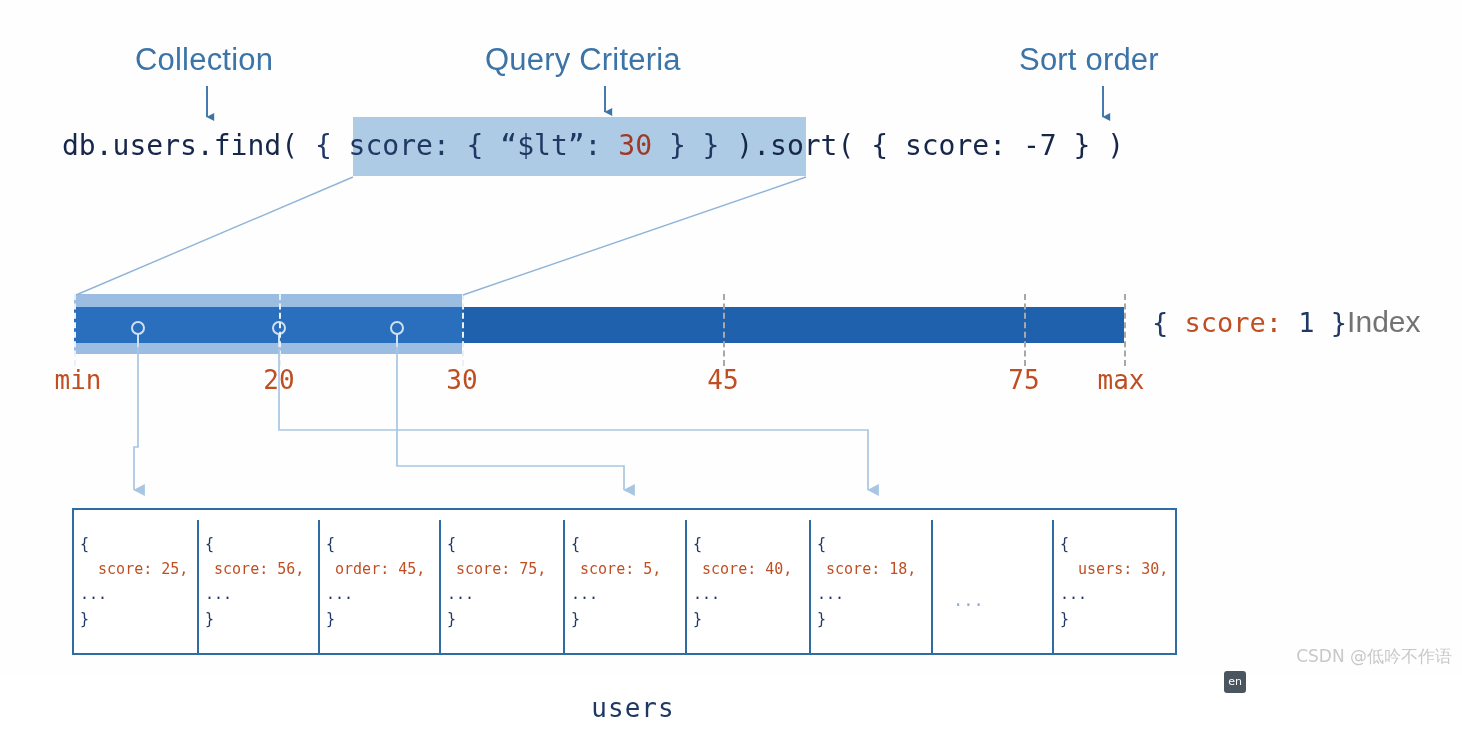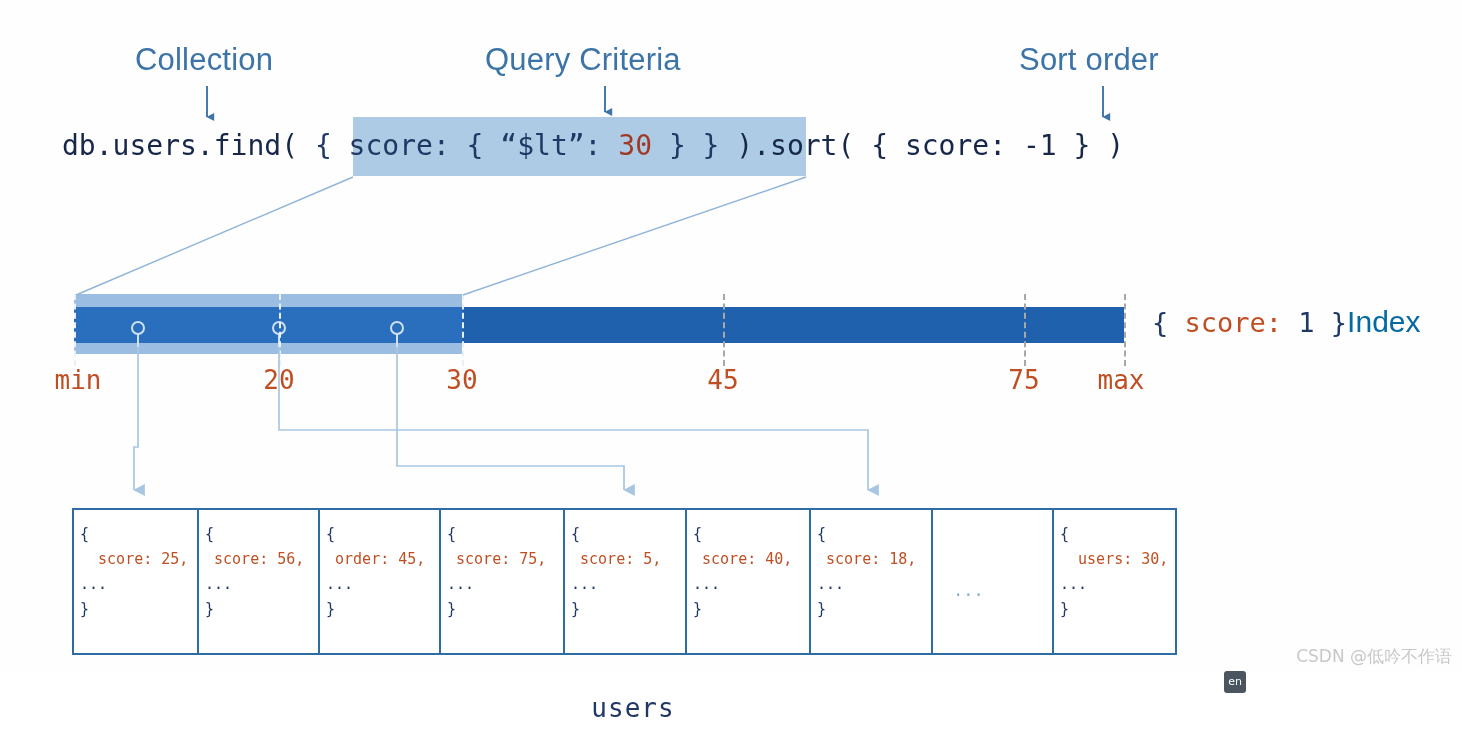--- a/index.html
+++ b/index.html
@@ -132,21 +132,21 @@
     top: 305px;
     font-size: 27px;
     line-height: 34px;
     white-space: nowrap;
     color: #1F3864;
     font-family: "DejaVu Sans Mono", monospace;
   }
   #index-name .k { color: #BF4F22; }
   #index-name .idxword {
     font-family: "Liberation Sans", sans-serif;
-    color: #0369a1;
+    color: #737373;
     font-size: 30px;
   }
 
   
   #docs {
     position: absolute;
     left: 72px;
     top: 508px;
     width: 1105px;
     height: 147px;
@@ -158,20 +158,21 @@
   .doc {
     position: relative;
     border-right: 2px solid #2E6DA4;
     font-family: "DejaVu Sans Mono", monospace;
     font-size: 15px;
     line-height: 25px;
     color: #1F3864;
     white-space: pre;
     padding: 12px 0 0 6px;
     overflow: hidden;
+    margin-top: 10px;
   }
   .doc:last-child { border-right: none; }
   .doc .sc { color: #BF4F22; }
   .doc.ellipsis {
     color: #8FAFD0;
     padding-top: 68px;
     padding-left: 20px;
     font-size: 17px;
   }
   #collection-name {
@@ -227,21 +228,21 @@
 <body>
 
 <div id="stage">
 
   <div class="callout-label" style="left:135px; top:44px;">Collection</div>
   <div class="callout-label" style="left:485px; top:44px;">Query Criteria</div>
   <div class="callout-label" style="left:1019px; top:44px;">Sort order</div>
 
   <div id="query-highlight"></div>
 
-  <div id="query-line"><span>db.users.find( </span><span class="crit">{ score: { “$lt”: </span><span class="num">30</span><span class="crit"> } }</span><span> ).sort( { score: -1 } )</span></div>
+  <div id="query-line"><span>db.users.find( </span><span class="crit">{ score: { “$lt”: </span><span class="num">30</span><span class="crit"> } }</span><span> ).sort( { score: -7 } )</span></div>
 
   <div id="index-highlight"></div>
   <div id="index-bar"></div>
   <div id="index-highlight-inner"></div>
 
   <div class="axis-tick over" style="left:74px;"></div>
   <div class="axis-tick over" style="left:279px;"></div>
   <div class="axis-tick over" style="left:462px;"></div>
   <div class="axis-tick" style="left:723px;"></div>
   <div class="axis-tick" style="left:1024px;"></div>

